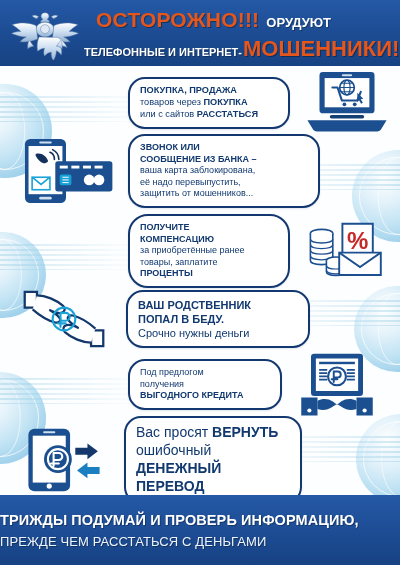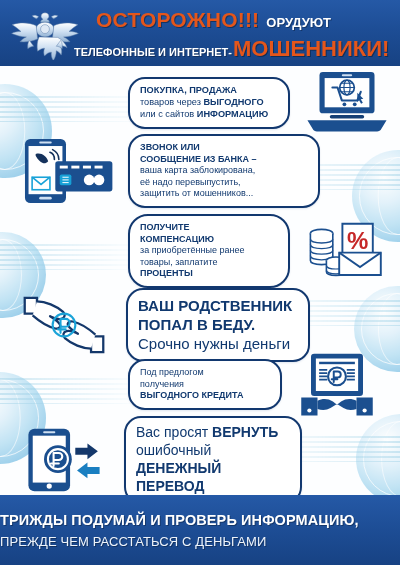--- a/index.html
+++ b/index.html
@@ -33,21 +33,21 @@
   
   .header{position:relative;z-index:3;height:66px;background:#1d4d95;
     background:linear-gradient(180deg,#2559a6 0%,#1d4d95 45%,#174283 100%);
     overflow:hidden;}
   .emblem{position:absolute;left:8px;top:6px;width:74px;height:54px;}
   .hl1{position:absolute;left:96px;top:8px;right:6px;display:flex;align-items:baseline;gap:7px;}
   .warn{color:#e4561b;font-size:21px;font-weight:bold;letter-spacing:.2px;
          text-shadow:1px 1px 0 rgba(0,0,0,.35);white-space:nowrap;}
   .act{color:#ffffff;font-size:13px;font-weight:bold;white-space:nowrap;
        text-shadow:1px 1px 0 rgba(0,0,0,.3);}
-  .hl2{position:absolute;left:74px;top:36px;right:4px;display:flex;align-items:baseline;gap:1px;}
+  .hl2{position:absolute;left:84px;top:36px;right:4px;display:flex;align-items:baseline;gap:1px;}
   .hl2 .small{color:#ffffff;font-size:11px;font-weight:bold;white-space:nowrap;
       text-shadow:1px 1px 0 rgba(0,0,0,.3);}
   .hl2 .big{color:#e4561b;font-size:22px;font-weight:bold;white-space:nowrap;
       text-shadow:1px 1px 0 rgba(0,0,0,.35);}
 
   
   .body{position:relative;z-index:2;height:429px;}
   .row{position:absolute;left:0;right:0;display:flex;align-items:center;}
   .bubble{
     background:#ffffff;border:2px solid #12386f;border-radius:17px;
@@ -119,22 +119,22 @@
       <span class="small">ТЕЛЕФОННЫЕ И ИНТЕРНЕТ-</span>
       <span class="big">МОШЕННИКИ!</span>
     </div>
   </div>
 
   <div class="body">
 
     <div class="row" style="top:4px;padding:0 10px 0 128px;gap:14px;">
       <div class="bubble" style="width:168px;font-size:9.2px;">
         <div class="b">ПОКУПКА, ПРОДАЖА</div>
-        <div><span class="n">товаров через </span><span class="b">ВЫГОДНОГО</span></div>
-        <div><span class="n">или с сайтов </span><span class="b">ИНФОРМАЦИЮ</span></div>
+        <div><span class="n">товаров через </span><span class="b">ПОКУПКА</span></div>
+        <div><span class="n">или с сайтов </span><span class="b">РАССТАТЬСЯ</span></div>
       </div>
       <div class="icon">
         <svg viewBox="0 0 100 76" width="86" height="66" aria-hidden="true">
           <rect x="18" y="2" width="64" height="48" rx="4" fill="#1b4f8f"></rect>
           <rect x="24" y="9" width="52" height="34" fill="#ffffff"></rect>
           <rect x="44" y="4.5" width="12" height="2.4" rx="1.2" fill="#cfe0f2"></rect>
           <path d="M4 58h92l-6 10c-1 2-3 3-5 3H15c-2 0-4-1-5-3z" fill="#1b4f8f"></path>
           <rect x="30" y="52" width="40" height="4" rx="2" fill="#143f75"></rect>
           <circle cx="50" cy="20" r="8.5" fill="none" stroke="#1b4f8f" stroke-width="2"></circle>
           <ellipse cx="50" cy="20" rx="3.6" ry="8.5" fill="none" stroke="#1b4f8f" stroke-width="1.4"></ellipse>
@@ -214,21 +214,21 @@
       <div class="icon">
         <svg viewBox="0 0 110 70" width="96" height="62" aria-hidden="true">
           <path d="M10 4h14v18H10z" fill="#ffffff" stroke="#14386b" stroke-width="2.6"></path>
           <path d="M24 8c10 0 22 5 30 12 3 3 2 7-2 8-4 1-9-1-13-3 5 3 9 6 11 9 2 3-1 6-5 5-9-2-18-8-26-15" fill="#ffffff" stroke="#14386b" stroke-width="2.6" stroke-linejoin="round"></path>
           <path d="M100 66H86V48h14z" fill="#ffffff" stroke="#14386b" stroke-width="2.6"></path>
           <path d="M86 62c-10 0-22-5-30-12-3-3-2-7 2-8 4-1 9 1 13 3-5-3-9-6-11-9-2-3 1-6 5-5 9 2 18 8 26 15" fill="#ffffff" stroke="#14386b" stroke-width="2.6" stroke-linejoin="round"></path>
           <circle cx="55" cy="35" r="13" fill="none" stroke="#1aa3d8" stroke-width="2.4"></circle>
           <path d="M51 28v16M51 28h6a4.5 4.5 0 0 1 0 9h-6M48 40h9" stroke="#1aa3d8" stroke-width="2.4" fill="none" stroke-linecap="round"></path>
         </svg>
       </div>
-      <div class="bubble" style="width:160px;font-size:15px;">
+      <div class="bubble" style="width:160px;font-size:11px;">
         <div class="b">ВАШ РОДСТВЕННИК</div>
         <div class="b">ПОПАЛ В БЕДУ.</div>
         <div class="n">Срочно нужны деньги</div>
       </div>
     </div>
 
     <div class="row" style="top:286px;padding:0 24px 0 128px;gap:16px;">
       <div class="bubble" style="width:148px;font-size:9px;">
         <div class="n">Под предлогом</div>
         <div class="n">получения</div>

